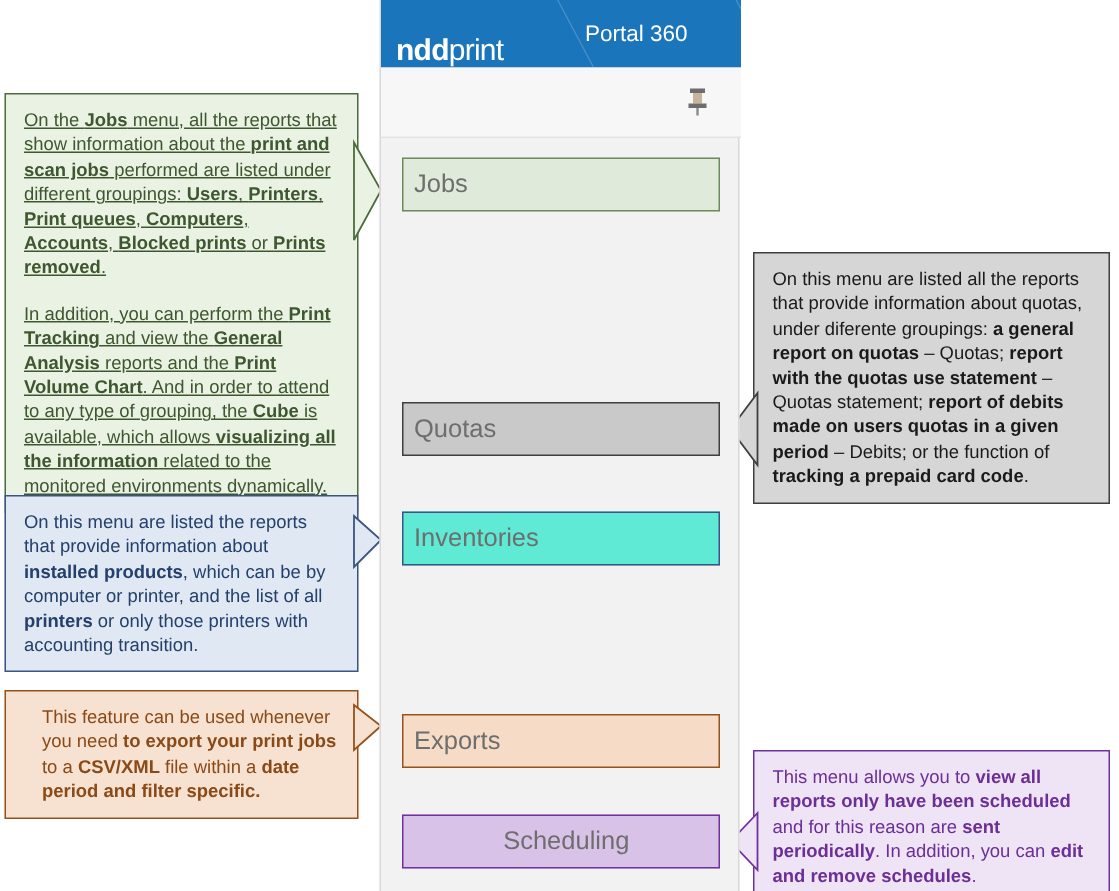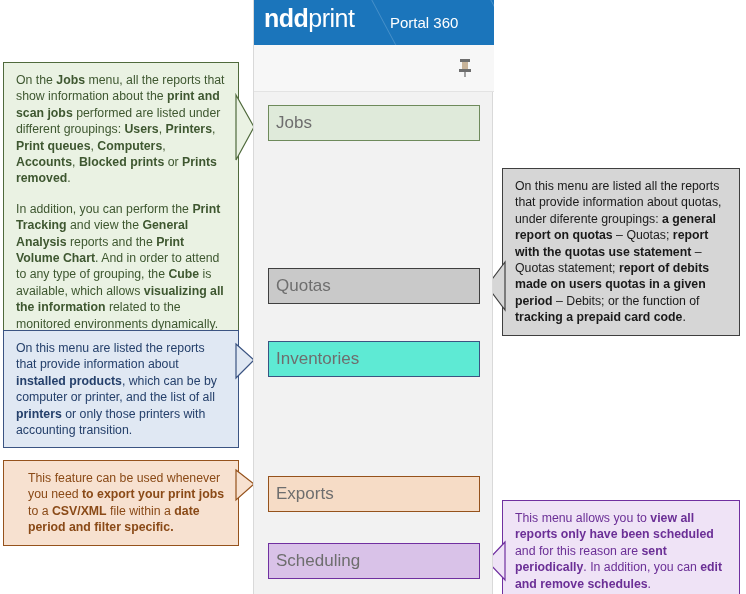--- a/index.html
+++ b/index.html
@@ -36,23 +36,23 @@
     width: 34px; height: 64px;
     border-right: 1px solid #4f95cc;
     border-top: 1px solid #4f95cc;
     transform: skewX(28deg);
     opacity: .85;
   }
   #app-header .chev.c1 { left: 96px; }
   #app-header .chev.c2 { left: 215px; }
   .logo {
     position: absolute;
-    left: 10px; top: 4px;
+    left: 10px; top: 20px;
     color: #ffffff;
-    font-size: 25px;
+    font-size: 20px;
     letter-spacing: -0.5px;
     line-height: 28px;
     white-space: nowrap;
   }
   .logo b { font-weight: bold; }
   .logo span.light { font-weight: normal; }
   .portal-label {
     position: absolute;
     left: 136px; top: 14px;
     color: #ffffff;
@@ -89,42 +89,42 @@
     display: flex;
     align-items: center;
     padding-left: 7px;
     font-size: 17px;
     color: #6e6e6e;
   }
   #item-jobs        { top: 105px; background: #dfeada; border-color: #6e8a5b; }
   #item-quotas      { top: 268px; background: #c9c9c9; border-color: #3f3f3f; }
   #item-inventories { top: 341px; background: #5eead4; border-color: #3b5482; }
   #item-exports     { top: 476px; background: #f6dcc6; border-color: #95521c; }
-  #item-scheduling  { top: 543px; background: #d9c2e8; border-color: #7030a0; }
+  #item-scheduling  { top: 543px; background: #d9c2e8; border-color: #7030a0; justify-content: center; }
 
   
   .callout {
     position: absolute;
     border: 1px solid #999;
     font-size: 12.3px;
     line-height: 16.4px;
     padding: 9px 11px 9px 12px;
   }
   .callout b { font-weight: bold; }
 
   .cal-green  { background: #eaf2e3; border-color: #4f6a3c; color: #3e5730; }
   .cal-gray   { background: #d6d6d6; border-color: #3f3f3f; color: #1a1a1a; }
   .cal-blue   { background: #e0e8f3; border-color: #3b5482; color: #25406b; }
   .cal-orange { background: #f7e1d0; border-color: #95521c; color: #8a4a17; padding-left: 24px; }
   .cal-purple { background: #efe3f6; border-color: #7030a0; color: #6b2f96; }
 
   
   .tail { position: absolute; overflow: visible; }
 
-  #callout-jobs        { left: 3px;   top: 62px;  width: 236px; }
+  #callout-jobs        { left: 3px;   top: 62px;  width: 236px; text-decoration: underline; }
   #callout-quotas      { left: 502px; top: 168px; width: 238px; }
   #callout-inventories { left: 3px;   top: 330px; width: 236px; }
   #callout-exports     { left: 3px;   top: 460px; width: 236px; }
   #callout-scheduling  { left: 502px; top: 500px; width: 238px; }
 
   .para + .para { margin-top: 14px; }
 </style>
 </head>
 <body>
 

